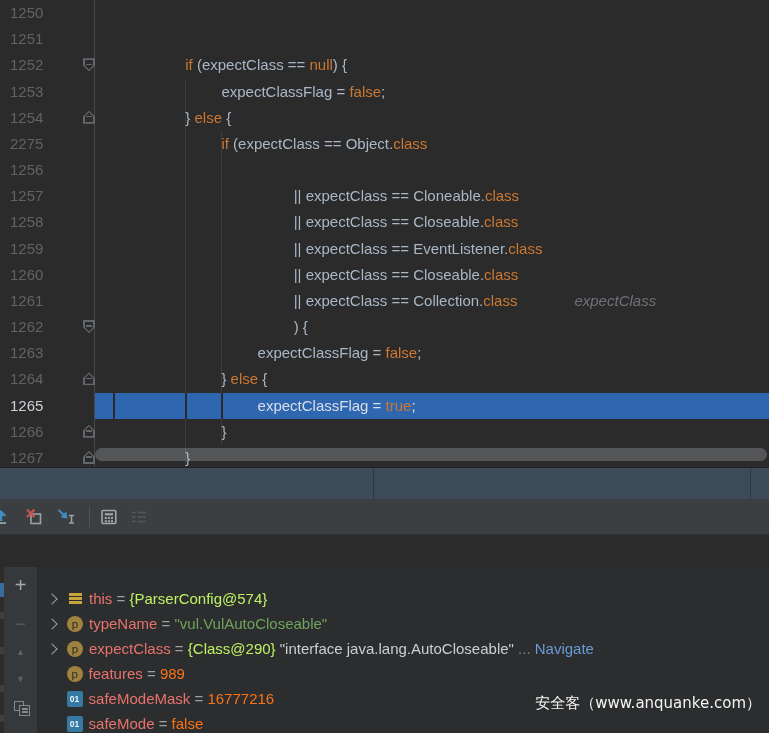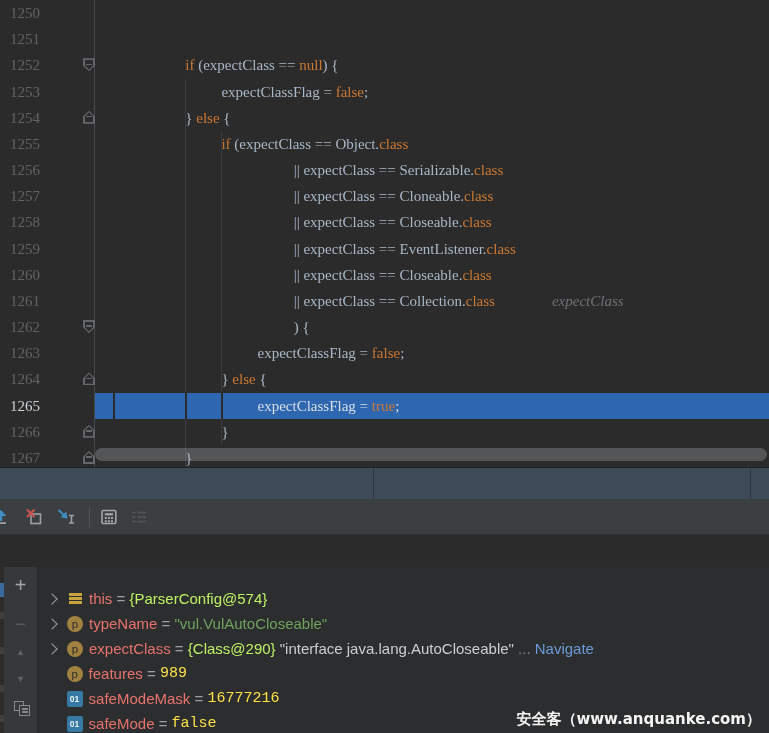--- a/index.html
+++ b/index.html
@@ -1,21 +1,21 @@
 <!DOCTYPE html>
 <html><head>
 <meta charset="utf-8">
 <style>
   html,body{margin:0;padding:0;background:#2B2B2B;width:769px;height:733px;overflow:hidden;
             font-family:"Liberation Sans",sans-serif;}
   .app{position:relative;width:769px;height:733px;background:#2B2B2B;overflow:hidden;}
 
   
   .editor{position:absolute;left:0;top:0;width:769px;height:467px;overflow:hidden;
-          font-family:Liberation Serif, serif;font-size:15px;background:#2B2B2B;}
+          font-family:Liberation Sans, sans-serif;font-size:15px;background:#2B2B2B;}
   .fold-line{position:absolute;left:94px;top:0;width:1px;height:467px;background:#46494B;}
   .guide{position:absolute;width:1px;background:#3A3D40;}
   .g1{left:185px;top:79px;height:388px;}
   .g2{left:221px;top:131px;height:314px;}
   .row{position:relative;height:26.18px;line-height:26.18px;white-space:pre;}
   .row .ln{position:absolute;left:10px;color:#606366;}
   .row .code{position:absolute;left:113px;}
   .tk-kw{color:#CC7832;}
   .tk-pl{color:#A9B7C6;}
   .tk-hint{color:#6E7277;font-style:italic;margin-left:57px;}
@@ -81,42 +81,42 @@
   .vicon.object b{display:block;height:2.8px;width:13px;margin:0 auto;background:#C7A43E;}
   .vicon.property{border-radius:50%;background:#A0813F;color:#2B2B2B;font-size:11.5px;line-height:16px;}
   .vicon.primitive{border-radius:2px;background:#3679A3;color:#E9F4FB;font-size:8.5px;font-weight:bold;line-height:16px;}
   .vname{color:#E8736C;white-space:pre;}
   .veq{color:#9DA0A3;white-space:pre;}
   .vp-ref{color:#bef264;white-space:pre;}
   .vp-str{color:#70A45D;white-space:pre;}
   .vp-pstr{color:#CBCFD3;white-space:pre;}
   .vp-dots{color:#7B8894;white-space:pre;}
   .vp-link{color:#6B9BD7;white-space:pre;}
-  .vp-val{color:#fde047;white-space:pre;font-family:Liberation Mono, monospace;}
-
-  .watermark{position:absolute;right:8px;bottom:4px;color:#F4F4F4;font-size:15px;
-             font-family:"DejaVu Sans","Liberation Sans",sans-serif;font-weight:bold;}
+  .vp-val{color:#f97316;white-space:pre;}
+
+  .watermark{position:absolute;right:8px;bottom:20px;color:#F4F4F4;font-size:15px;
+             font-family:"DejaVu Sans","Liberation Sans",sans-serif;}
 </style>
 </head>
 <body>
 
 <div class="app">
 
   <div class="editor">
     <div class="fold-line"></div>
     <div class="guide g1"></div>
     <div class="guide g2"></div>
     <div id="rows">
         <div class="row"><span class="ln">1250</span><span class="code" style="left: 113px;"></span></div>
         <div class="row"><span class="ln">1251</span></div>
         <div class="row"><span class="ln">1252</span><div class="fold down"><i class="s1"></i><i class="s2"></i><i class="dash"></i></div><span class="code" style="left: 185.28px; text-align: center;"><span class="tk-kw">if</span><span class="tk-pl"> (expectClass == </span><span class="tk-kw">null</span><span class="tk-pl">) {</span></span></div>
         <div class="row"><span class="ln">1253</span><span class="code" style="left: 221.42px;"><span class="tk-pl">expectClassFlag = </span><span class="tk-kw">false</span><span class="tk-pl">;</span></span></div>
         <div class="row"><span class="ln">1254</span><div class="fold up"><i class="s1"></i><i class="s2"></i><i class="dash"></i></div><span class="code" style="left: 185.28px;"><span class="tk-pl">} </span><span class="tk-kw">else</span><span class="tk-pl"> {</span></span></div>
-        <div class="row"><span class="ln">1255</span><span class="code" style="left: 221.42px;"><span class="tk-kw">if</span><span class="tk-pl"> (expectClass == Object.</span><span class="tk-kw">class</span></span></div>
-        <div class="row"><span class="ln">1256</span><span class="code" style="left: 293.7px;"><span class="tk-pl">|| expectClass == Serializable.</span><span class="tk-kw">class</span></span></div>
+        <div class="row"><span class="ln">2275</span><span class="code" style="left: 221.42px;"><span class="tk-kw">if</span><span class="tk-pl"> (expectClass == Object.</span><span class="tk-kw">class</span></span></div>
+        <div class="row"><span class="ln">1256</span></div>
         <div class="row"><span class="ln">1257</span><span class="code" style="left: 293.7px;"><span class="tk-pl">|| expectClass == Cloneable.</span><span class="tk-kw">class</span></span></div>
         <div class="row"><span class="ln">1258</span><span class="code" style="left: 293.7px; text-align: right;"><span class="tk-pl">|| expectClass == Closeable.</span><span class="tk-kw">class</span></span></div>
         <div class="row"><span class="ln">1259</span><span class="code" style="left: 293.7px;"><span class="tk-pl">|| expectClass == EventListener.</span><span class="tk-kw">class</span></span></div>
         <div class="row"><span class="ln">1260</span><span class="code" style="left: 293.7px;"><span class="tk-pl">|| expectClass == Closeable.</span><span class="tk-kw">class</span></span></div>
         <div class="row"><span class="ln">1261</span><span class="code" style="left: 293.7px;"><span class="tk-pl">|| expectClass == Collection.</span><span class="tk-kw">class</span><span class="tk-hint">expectClass</span></span></div>
         <div class="row"><span class="ln">1262</span><div class="fold down"><i class="s1"></i><i class="s2"></i><i class="dash"></i></div><span class="code" style="left: 293.7px;"><span class="tk-pl">) {</span></span></div>
         <div class="row"><span class="ln">1263</span><span class="code" style="left: 257.56px;"><span class="tk-pl">expectClassFlag = </span><span class="tk-kw">false</span><span class="tk-pl">;</span></span></div>
         <div class="row"><span class="ln">1264</span><div class="fold up"><i class="s1"></i><i class="s2"></i><i class="dash"></i></div><span class="code" style="left: 221.42px;"><span class="tk-pl">} </span><span class="tk-kw">else</span><span class="tk-pl"> {</span></span></div>
         <div class="row exec"><div class="dark-guide" style="left: 113px;"></div><div class="dark-guide" style="left: 185px;"></div><div class="dark-guide" style="left: 221px;"></div><span class="ln">1265</span><span class="code" style="left: 257.56px;"><span class="tk-pl">expectClassFlag = </span><span class="tk-kw">true</span><span class="tk-pl">;</span></span></div>
         <div class="row"><span class="ln">1266</span><div class="fold up"><i class="s1"></i><i class="s2"></i><i class="dash"></i></div><span class="code" style="left: 221.42px;"><span class="tk-pl">}</span></span></div>

